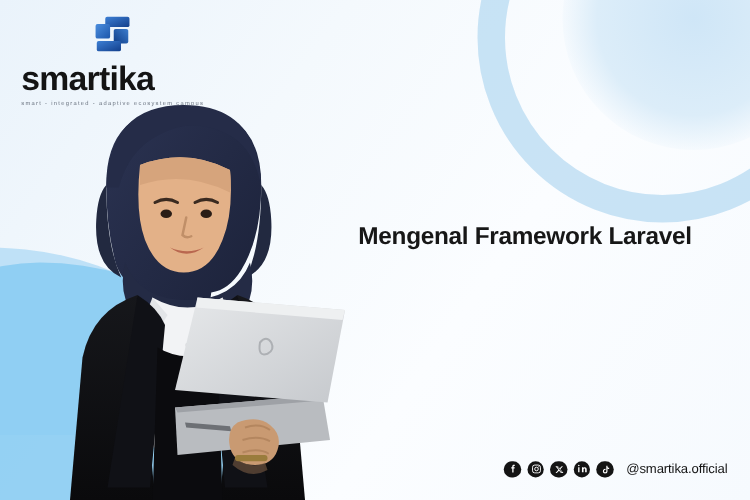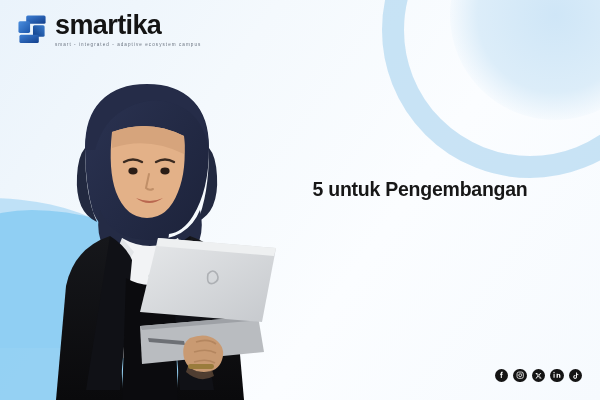--- a/index.html
+++ b/index.html
@@ -72,20 +72,21 @@
 
   
   .logo {
     position: absolute;
     left: 17px;
     top: 12px;
     display: flex;
     align-items: center;
     gap: 7px;
     z-index: 6;
+    flex-direction: column;
   }
   .logo-mark { width: 31px; height: 31px; display: block; }
   .logo-text-wrap { display: flex; flex-direction: column; justify-content: center; }
   .logo-word {
     font-size: 27px;
     font-weight: 700;
     letter-spacing: -0.6px;
     color: #141414;
     line-height: 1;
   }
@@ -261,21 +262,21 @@
       <path d="M168 268 q16-6 26 2 q10 8 6 20 q-4 12-18 12 q-16 0-20-14 q-3-14 6-20 z" fill="#c99a72"></path>
       <path d="M174 272 q12-4 20 2" stroke="#b4865f" stroke-width="1.6" fill="none"></path>
       <path d="M172 282 q13-4 22 1" stroke="#b4865f" stroke-width="1.6" fill="none"></path>
       <path d="M172 292 q13-4 21 1" stroke="#b4865f" stroke-width="1.6" fill="none"></path>
       <path d="M166 296 q12 10 24 4 l2 6 q-14 8-28-4 z" fill="#8d6a4c" opacity=".5"></path>
       <rect x="166" y="294" width="26" height="5" rx="2.4" fill="#9a7c3c"></rect>
     </svg>
   </div>
 
   <div class="headline">
-    <div class="headline-line">5 untuk Pengembangan</div>
+    <div class="headline-line">Mengenal Framework Laravel</div>
   </div>
 
   <div class="social">
     <span class="social-icon">
       <svg width="8" height="8" viewBox="0 0 24 24" fill="#ffffff" aria-hidden="true">
         <path d="M14.5 8.2V6.5c0-.8.2-1.2 1.4-1.2h1.5V2.2c-.3 0-1.2-.1-2.2-.1-2.3 0-3.8 1.4-3.8 3.9v2.2H9v3.2h2.4V21h3.1v-9.6h2.4l.4-3.2h-2.8z"></path>
       </svg>
     </span>
     <span class="social-icon">
       <svg width="8.4" height="8.4" viewBox="0 0 24 24" fill="none" stroke="#ffffff" stroke-width="2.2" aria-hidden="true">
@@ -292,15 +293,16 @@
     <span class="social-icon">
       <svg width="7.8" height="7.8" viewBox="0 0 24 24" fill="#ffffff" aria-hidden="true">
         <path d="M4.9 8.8H1.6V21h3.3V8.8zM3.2 2.5C2.1 2.5 1.3 3.3 1.3 4.3c0 1 .8 1.8 1.9 1.8 1.1 0 1.9-.8 1.9-1.8 0-1-.8-1.8-1.9-1.8zM22.7 21v-6.9c0-3.5-1.9-5.2-4.3-5.2-2 0-2.9 1.1-3.4 1.9V8.8H11c.1.9 0 12.2 0 12.2h3.9v-6.8c0-.4 0-.7.1-.9.3-.7.9-1.4 1.9-1.4 1.4 0 1.9 1 1.9 2.6V21h3.9z"></path>
       </svg>
     </span>
     <span class="social-icon">
       <svg width="7.4" height="7.4" viewBox="0 0 24 24" fill="#ffffff" aria-hidden="true">
         <path d="M16.2 2h-3.1v14c0 1.6-1.3 2.9-2.9 2.9S7.3 17.6 7.3 16s1.3-2.9 2.9-2.9c.3 0 .6 0 .9.1v-3.1c-.3 0-.6-.1-.9-.1C6.8 10 4.2 12.7 4.2 16S6.8 22 10.2 22s6-2.7 6-6V9.1c1.2.9 2.7 1.4 4.3 1.4V7.4c-2.4 0-4.3-1.9-4.3-4.3V2z"></path>
       </svg>
     </span>
+    <span class="social-handle">@smartika.official</span>
   </div>
 
 </div>
 
 </body></html>

